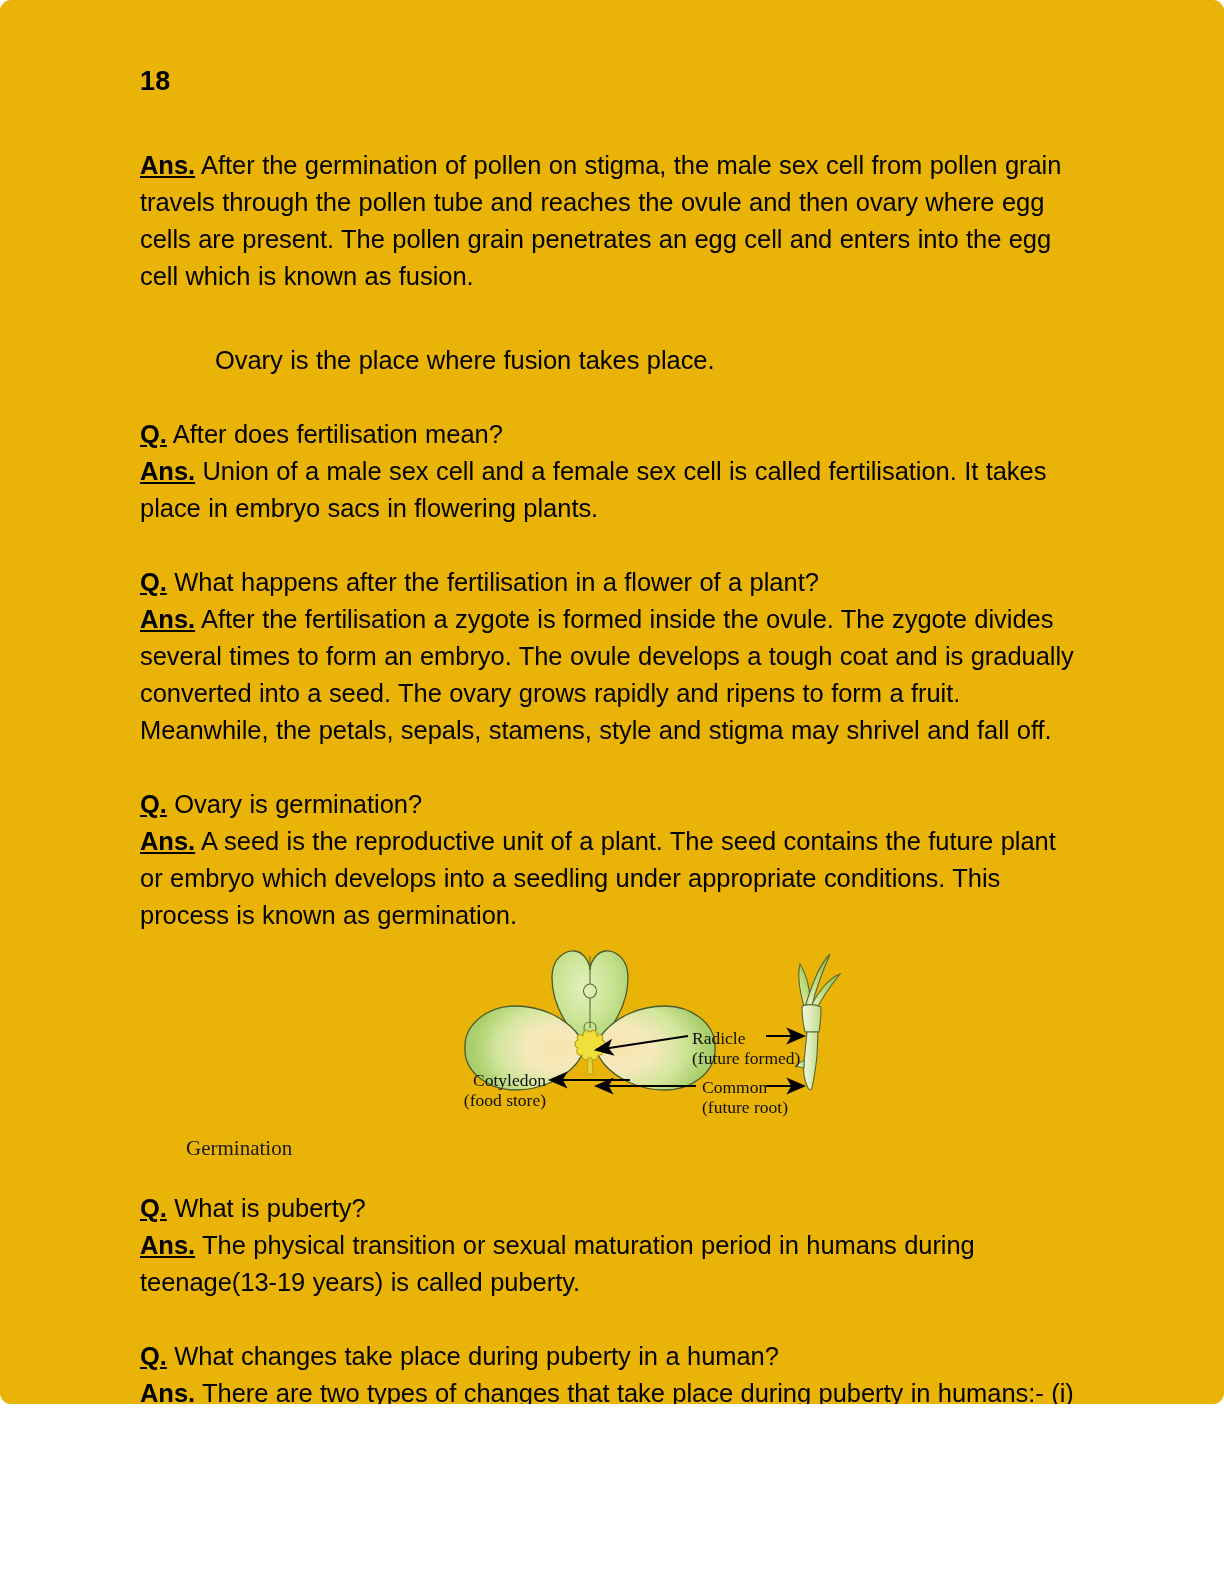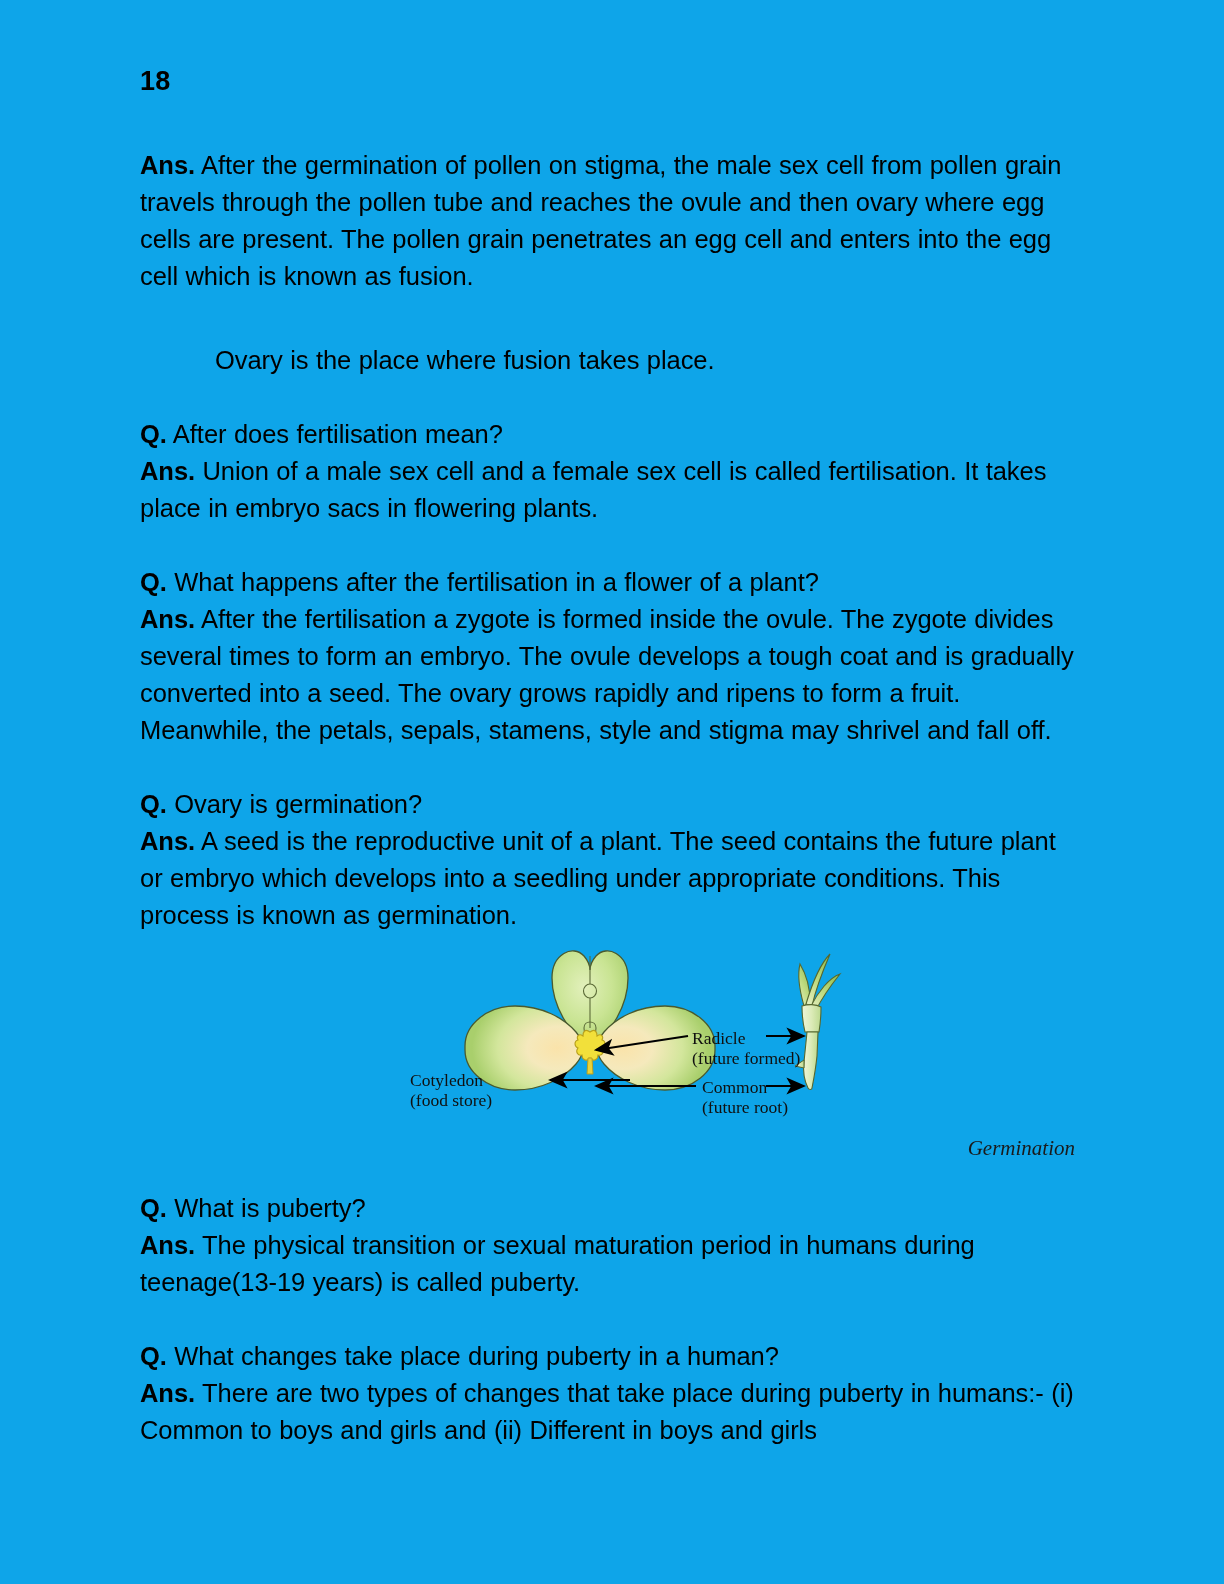--- a/index.html
+++ b/index.html
@@ -7,24 +7,25 @@
     padding: 0;
     background: #ffffff;
   }
   body {
     font-family: "Liberation Sans", sans-serif;
     color: #000000;
   }
   .page {
     position: relative;
     width: 1224px;
-    height: 1584px;
-    background: #0ea5e9;
+    height: 1404px;
+    background: #eab308;
     overflow: hidden;
     box-sizing: border-box;
+    border-radius: 11px;
   }
   .content {
     position: absolute;
     left: 140px;
     top: 0;
     width: 935px;
   }
   .page-number {
     font-size: 27px;
     font-weight: bold;
@@ -33,20 +34,21 @@
     line-height: 1;
   }
   .block {
     font-size: 25.5px;
     line-height: 37px;
     letter-spacing: -0.05px;
     word-spacing: 0.4px;
   }
   .lead {
     font-weight: bold;
+    text-decoration: underline;
   }
   .para-first {
     margin-top: 52px;
   }
   .qa-block {
     margin-top: 37px;
   }
   .indent-line {
     text-indent: 75px;
     margin-top: 47px;
@@ -58,40 +60,39 @@
     height: 250px;
     margin-top: 6px;
   }
   .fig-canvas {
     position: absolute;
     left: 0;
     top: 0;
   }
   .fig-caption {
     position: absolute;
-    left: 0;
+    left: 16px;
     top: 196px;
     width: 935px;
-    text-align: right;
+    text-align: left;
     font-family: "Liberation Serif", serif;
-    font-style: italic;
     font-size: 21px;
     color: #1a1a1a;
     padding-left: 30px;
     box-sizing: border-box;
   }
   .fig-label {
     position: absolute;
     font-family: "Liberation Serif", serif;
     font-size: 17.5px;
     color: #101010;
     white-space: nowrap;
     line-height: 20px;
   }
-  .lbl-cotyledon { left: 270px; top: 130px; width: 150px;}
+  .lbl-cotyledon { left: 256px; top: 130px; text-align: right; width: 150px;}
   .lbl-plumule   { left: 552px; top: 88px; }
   .lbl-radicle   { left: 562px; top: 137px; }
   .tail-block { margin-top: 37px; }
 </style>
 </head>
 <body>
 
 <div class="page">
   <div class="content">
 

